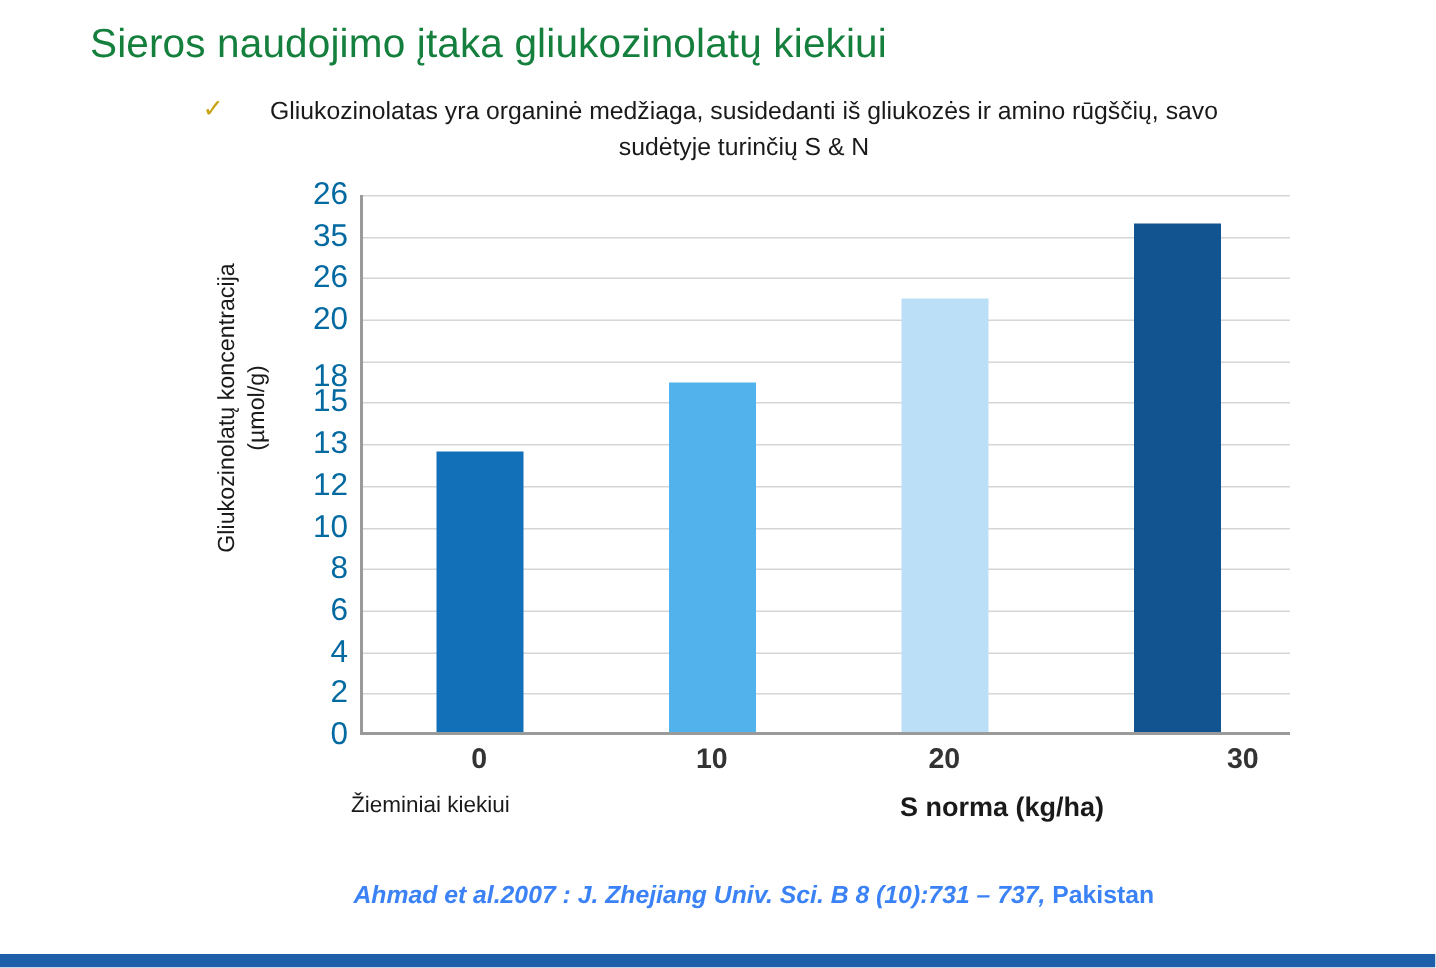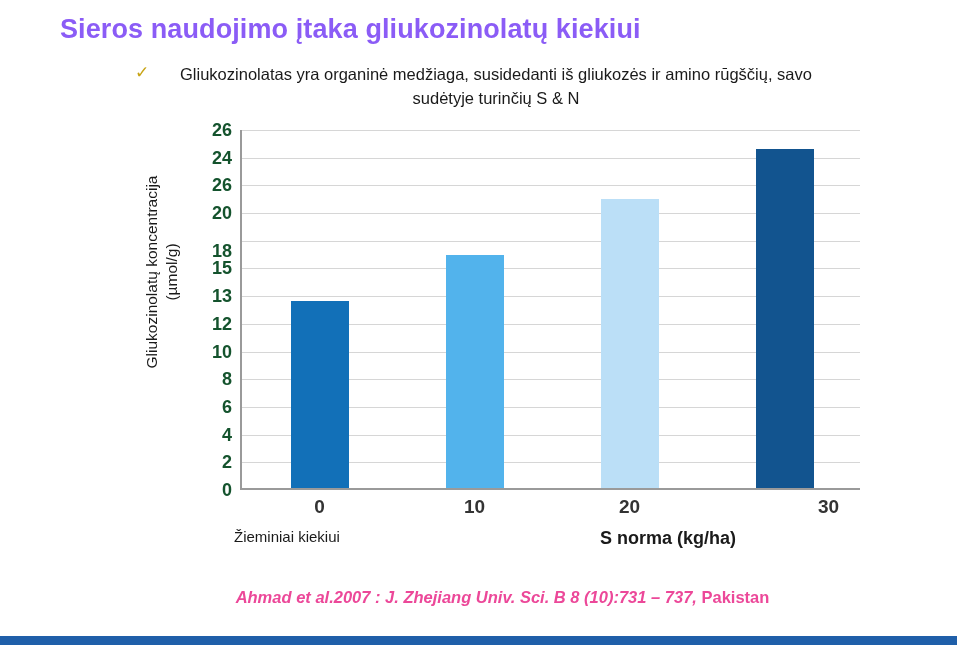--- a/index.html
+++ b/index.html
@@ -14,22 +14,22 @@
     position: relative;
     overflow: hidden;
   }
 
   
   #slide-title {
     position: absolute;
     left: 60px;
     top: 14px;
     font-size: 27px;
-    font-weight: bold;
-    color: #8b5cf6;
+    font-weight: normal;
+    color: #15803d;
     letter-spacing: 0.1px;
     white-space: nowrap;
   }
 
   
   #bullet-block {
     position: absolute;
     left: 135px;
     top: 62px;
     width: 700px;
@@ -89,23 +89,23 @@
     position: absolute;
     left: 0;
     top: 0;
     width: 62px;
     height: 360px;
   }
   .y-tick {
     position: absolute;
     right: 8px;
     transform: translateY(-50%);
-    font-size: 18px;
-    font-weight: bold;
-    color: #14532d;
+    font-size: 21px;
+    font-weight: normal;
+    color: #0369a1;
     text-align: right;
   }
   #plot {
     position: absolute;
     left: 62px;
     top: 0;
     right: 0;
     height: 360px;
     border-left: 2px solid #9a9a9a;
     border-bottom: 2px solid #9a9a9a;
@@ -153,21 +153,21 @@
   
   #source-note {
     position: absolute;
     left: 0;
     right: 0;
     top: 588px;
     text-align: center;
     font-size: 16.5px;
     font-weight: bold;
     font-style: italic;
-    color: #ec4899;
+    color: #3b82f6;
     padding-left: 48px;
   }
   #source-note .tail {
     font-style: normal;
   }
 
   
   #bottom-bar {
     position: absolute;
     left: 0;
@@ -192,21 +192,21 @@
 <div id="chart-wrap">
 
   <div id="y-axis-title">
     <span>Gliukozinolatų koncentracija</span><br>
     <span>(µmol/g)</span>
   </div>
 
   <div id="plot-outer">
     <div id="y-ticks">
         <div class="y-tick" style="top: 0px;">26</div>
-        <div class="y-tick" style="top: 27.6923px;">24</div>
+        <div class="y-tick" style="top: 27.6923px;">35</div>
         <div class="y-tick" style="top: 55.3846px;">26</div>
         <div class="y-tick" style="top: 83.0769px;">20</div>
         <div class="y-tick" style="top: 121px;">18</div>
         <div class="y-tick" style="top: 138.462px;">15</div>
         <div class="y-tick" style="top: 166.154px;">13</div>
         <div class="y-tick" style="top: 193.846px; margin-left: 23px;">12</div>
         <div class="y-tick" style="top: 221.538px;">10</div>
         <div class="y-tick" style="top: 249.231px;">8</div>
         <div class="y-tick" style="top: 276.923px;">6</div>
         <div class="y-tick" style="top: 304.615px;">4</div>

